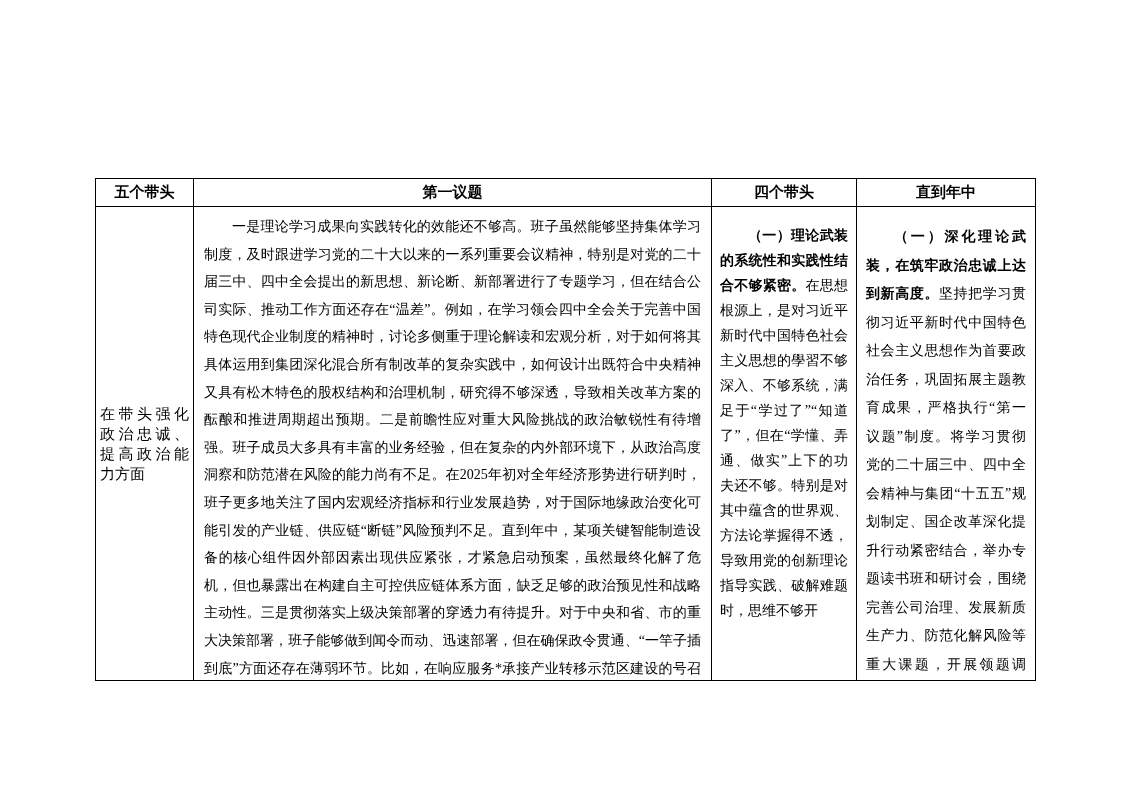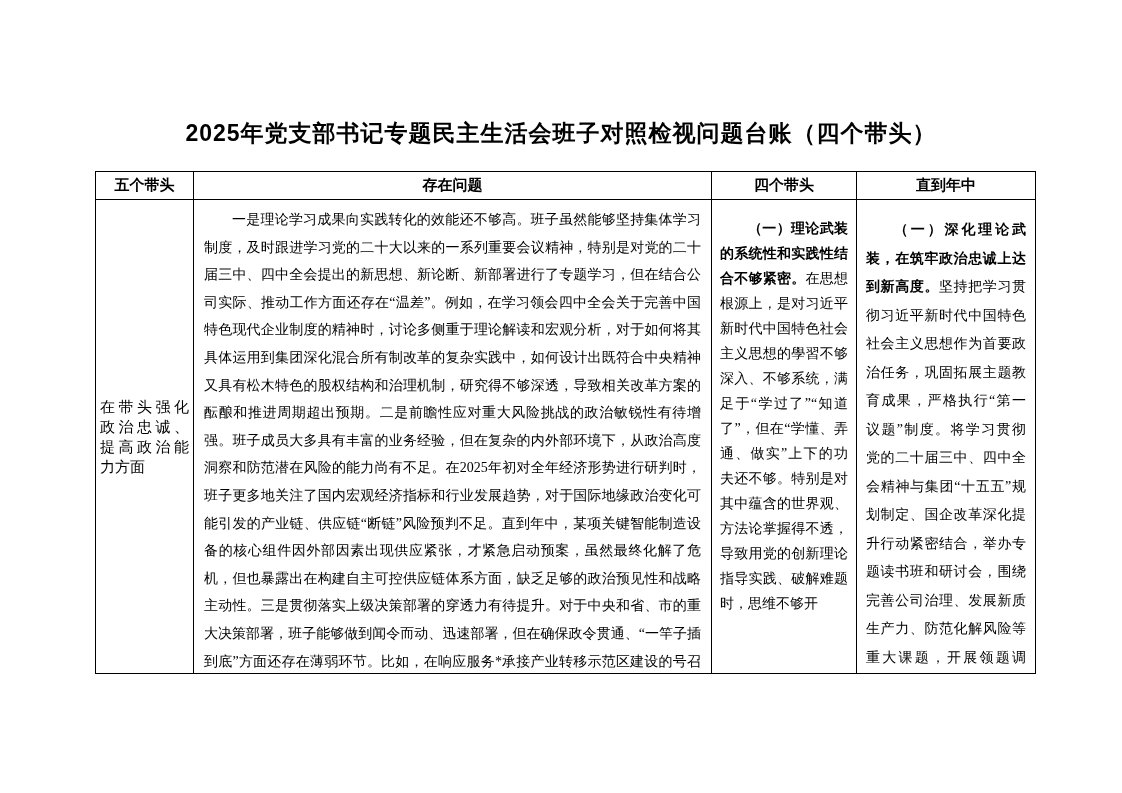--- a/index.html
+++ b/index.html
@@ -23,21 +23,21 @@
     width: 100%;
     text-align: center;
     font-family: "Liberation Sans", sans-serif;
     font-weight: 700;
     font-size: 23px;
     letter-spacing: 1px;
     white-space: nowrap;
   }
   table.ledger {
     position: absolute;
-    top: 171px;
+    top: 178px;
     left: 95px;
     width: 940px;
     border-collapse: collapse;
     table-layout: fixed;
   }
   table.ledger td, table.ledger th {
     border: 1px solid #000000;
     padding: 0;
     color: #000000;
   }
@@ -91,33 +91,32 @@
   }
   .lead-bold {
     font-weight: 700;
   }
 </style>
 </head>
 <body>
 
 <div class="page">
 
-  <div class="doc-title">2025年党支部书记专题民主生活会班子对照检视问题台账（四个带头）</div>
 
   <table class="ledger">
     <colgroup>
       <col style="width:98px">
       <col style="width:518px">
       <col style="width:145px">
       <col style="width:179px">
     </colgroup>
     <tbody>
         <tr class="header-row">
       <th>五个带头</th>
-      <th>存在问题</th>
+      <th>第一议题</th>
       <th>四个带头</th>
       <th>直到年中</th>
     </tr>
     <tr class="body-row">
       <td class="cat-cell">
         <div class="cat-text">在带头强化政治忠诚、提高政治能力方面</div>
       </td>
       <td>
         <div class="problems-text">一是理论学习成果向实践转化的效能还不够高。班子虽然能够坚持集体学习制度，及时跟进学习党的二十大以来的一系列重要会议精神，特别是对党的二十届三中、四中全会提出的新思想、新论断、新部署进行了专题学习，但在结合公司实际、推动工作方面还存在“温差”。例如，在学习领会四中全会关于完善中国特色现代企业制度的精神时，讨论多侧重于理论解读和宏观分析，对于如何将其具体运用到集团深化混合所有制改革的复杂实践中，如何设计出既符合中央精神又具有松木特色的股权结构和治理机制，研究得不够深透，导致相关改革方案的酝酿和推进周期超出预期。二是前瞻性应对重大风险挑战的政治敏锐性有待增强。班子成员大多具有丰富的业务经验，但在复杂的内外部环境下，从政治高度洞察和防范潜在风险的能力尚有不足。在2025年初对全年经济形势进行研判时，班子更多地关注了国内宏观经济指标和行业发展趋势，对于国际地缘政治变化可能引发的产业链、供应链“断链”风险预判不足。直到年中，某项关键智能制造设备的核心组件因外部因素出现供应紧张，才紧急启动预案，虽然最终化解了危机，但也暴露出在构建自主可控供应链体系方面，缺乏足够的政治预见性和战略主动性。三是贯彻落实上级决策部署的穿透力有待提升。对于中央和省、市的重大决策部署，班子能够做到闻令而动、迅速部署，但在确保政令贯通、“一竿子插到底”方面还存在薄弱环节。比如，在响应服务*承接产业转移示范区建设的号召中，集团层面制定了详细的行动方案，但</div>
       </td>

